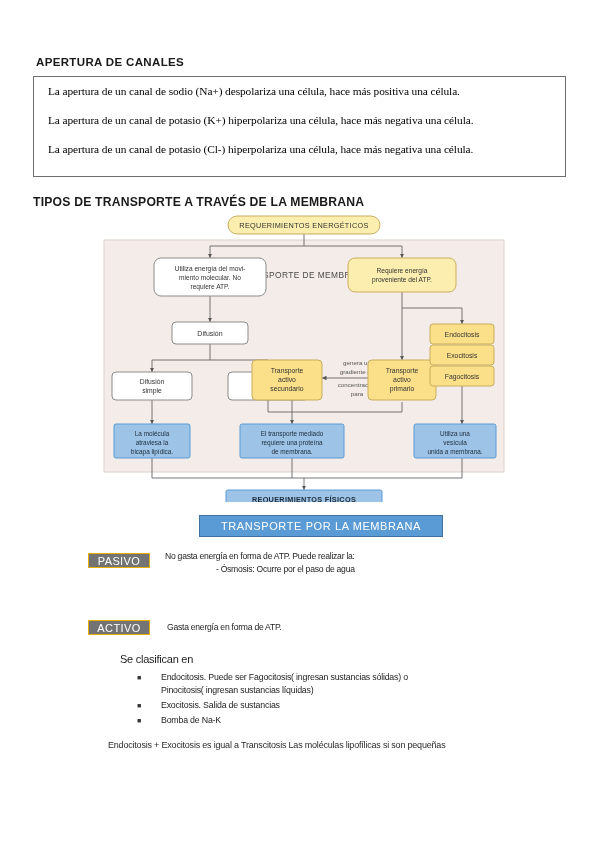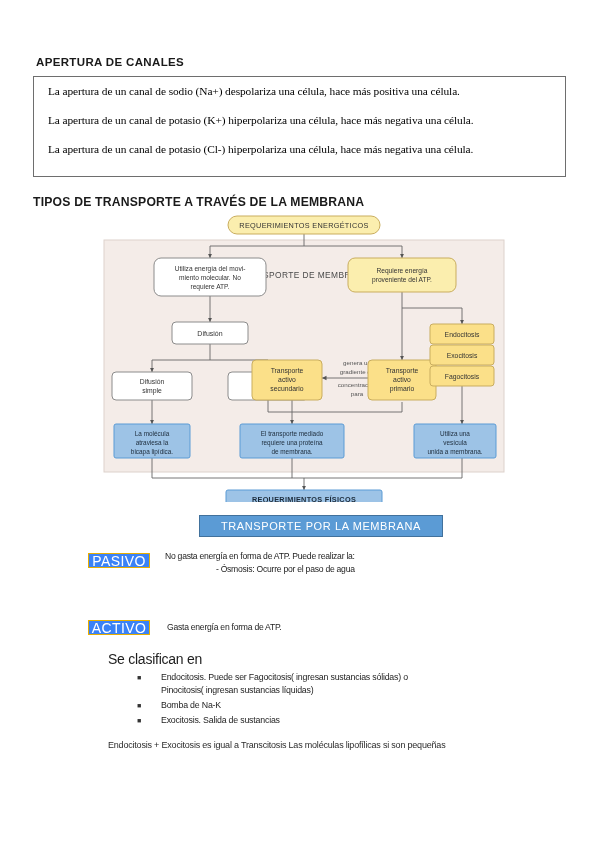--- a/index.html
+++ b/index.html
@@ -67,46 +67,46 @@
     color:#ffffff;
     font-size:11px;
     letter-spacing:0.6px;
     display:flex;align-items:center;justify-content:center;
   }
 
   
   .badge{
     position:absolute;
     width:62px;height:15px;
-    background:#3b82f6;
+    background:#737373;
     border:1px solid #e8ae00;
     box-sizing:border-box;
     color:#ffffff;
-    font-size:14px;
+    font-size:11px;
     letter-spacing:0.4px;
     display:flex;align-items:center;justify-content:center;
   }
   #badge-pasivo{left:88px;top:553px;}
   #badge-activo{left:88px;top:620px;}
 
   
   .body-text{
     position:absolute;
     font-family:"Liberation Sans", sans-serif;
     font-size:8.6px;
     line-height:12.6px;
     color:#1d1d1d;
     letter-spacing:-0.25px;
     white-space:nowrap;
   }
   #pasivo-desc{left:165px;top:550px;text-align:right;}
   #pasivo-desc .sub1{padding-left:20px;}
   #pasivo-desc .sub2{padding-left:9px;}
   #activo-desc{left:167px;top:621px;}
-  #se-clasifica{left:108px;top:653px;font-size:14px;}
+  #se-clasifica{left:120px;top:653px;font-size:11px;}
 
   
   #bullets{
     position:absolute;
     left:137px;top:671px;
     width:400px;
   }
   .bullet-row{
     position:relative;
     padding-left:24px;
@@ -294,25 +294,25 @@
   <div class="body-text" id="se-clasifica">Se clasifican en</div>
 
   <div id="bullets">
     <div class="bullet-row">
       <span class="mk">■</span>
       <span>Endocitosis. Puede ser Fagocitosis( ingresan sustancias sólidas) o</span>
       <span class="l2">Pinocitosis( ingresan sustancias líquidas)</span>
     </div>
     <div class="bullet-row">
       <span class="mk">■</span>
-      <span>Bomba de Na-K</span>
+      <span>Exocitosis. Salida de sustancias</span>
     </div>
     <div class="bullet-row">
       <span class="mk">■</span>
-      <span>Exocitosis. Salida de sustancias</span>
+      <span>Bomba de Na-K</span>
     </div>
   </div>
 
   <div id="closing">
     <span class="ln1">Endocitosis + Exocitosis es igual a Transcitosis Las moléculas lipofílicas si son pequeñas</span>
   </div>
 
 </div>
 
 </body></html>

